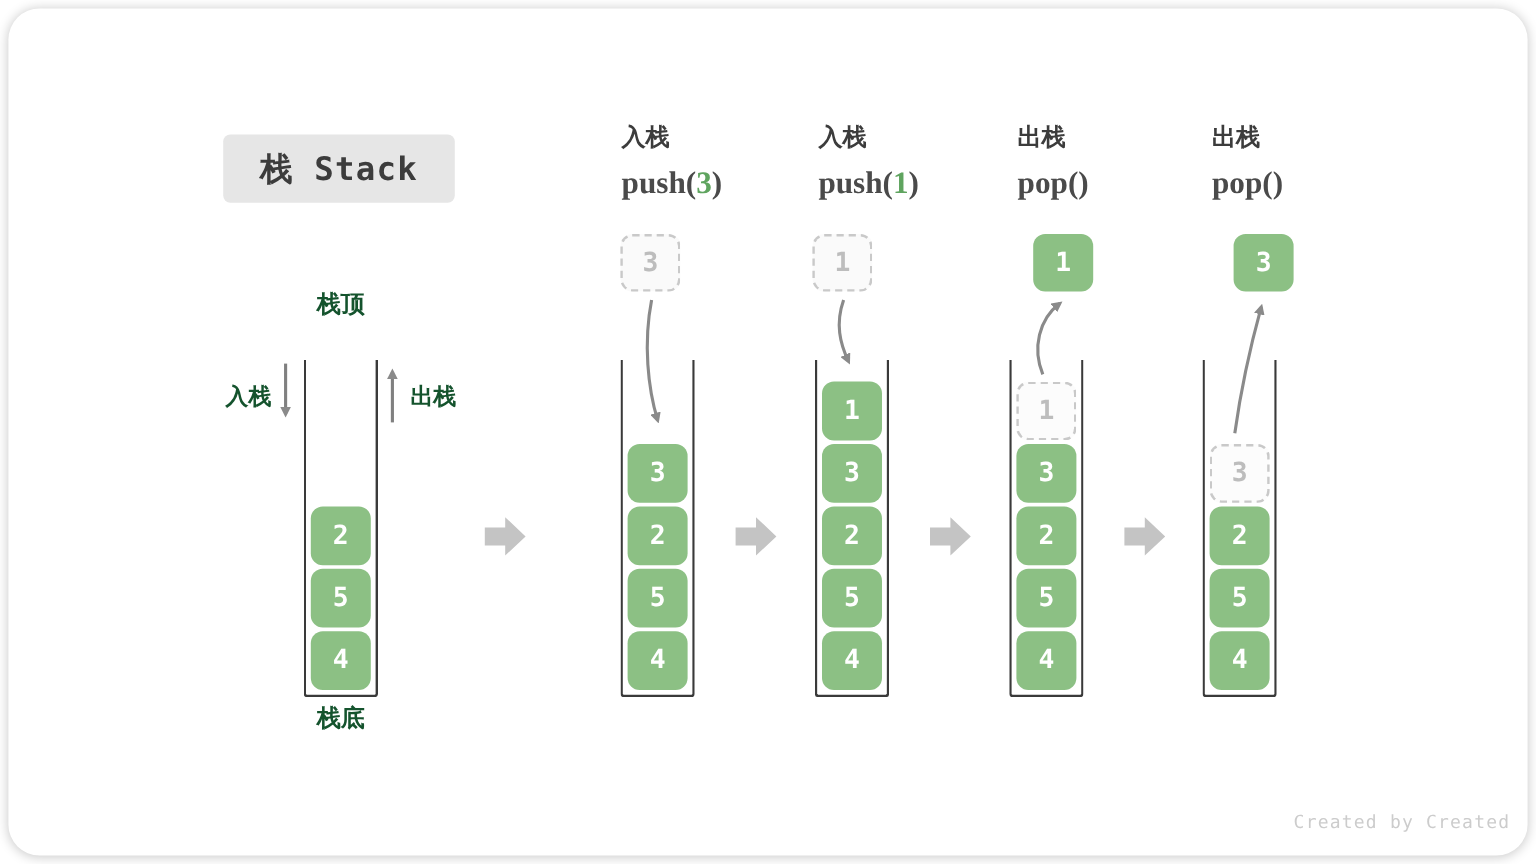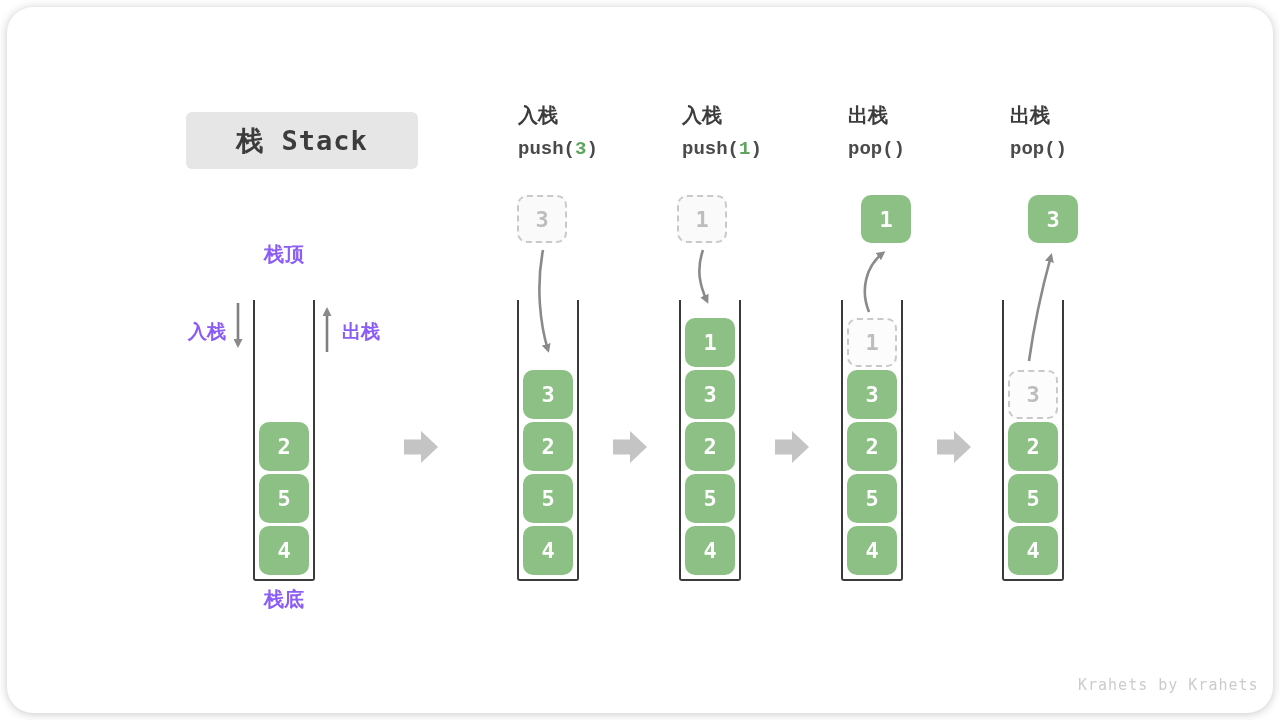--- a/index.html
+++ b/index.html
@@ -1,42 +1,42 @@
 <!DOCTYPE html>
 <html style="--block-green: #8CC084; --arg-green: #5FA45F; --title-bg: #E6E6E6; --text-dark: #3C3C3C; --ghost-border: #C9C9C9; --ghost-text: #BDBDBD; --arrow-gray: #8A8A8A; --step-arrow-gray: #C4C4C4; --watermark-gray: #CCCCCC;"><head>
 <meta charset="utf-8">
 <style>
   html,body{margin:0;padding:0;width:1280px;height:720px;background:#ffffff;
     font-family:"Liberation Sans",sans-serif;overflow:hidden;}
   #stage{position:absolute;left:0;top:0;width:1280px;height:720px;}
   .card{position:absolute;left:7px;top:7px;right:7px;bottom:7px;background:#ffffff;
     border-radius:26px;box-shadow:0 1px 10px rgba(0,0,0,0.22);}
-  .title-box{position:absolute;left:186px;top:112px;width:232px;height:57px;
+  .title-box{position:absolute;left:186px;top:112px;width:193px;height:57px;
     background:var(--title-bg);border-radius:6px;display:flex;align-items:center;justify-content:center;
     font-family:"DejaVu Sans Mono",monospace;font-size:27px;font-weight:600;color:var(--text-dark);
     letter-spacing:1px;}
   .op-label{position:absolute;top:105px;width:170px;}
   .op-cn{display:block;font-size:20px;font-weight:700;color:var(--text-dark);line-height:1;}
-  .op-code{display:block;margin-top:15px;font-family:Liberation Mono, monospace;
-    font-size:19px;font-weight:600;color:#4a4a4a;line-height:1;}
+  .op-code{display:block;margin-top:15px;font-family:Liberation Serif, serif;
+    font-size:26px;font-weight:600;color:#4a4a4a;line-height:1;}
   .op-code .arg{color:var(--arg-green);font-weight:700;}
   .stack{position:absolute;top:300px;width:62px;height:281px;box-sizing:border-box;
     border-left:2px solid #3a3a3a;border-right:2px solid #3a3a3a;border-bottom:2px solid #3a3a3a;
     border-radius:0 0 3px 3px;display:flex;flex-direction:column-reverse;align-items:center;
     gap:3px;padding-bottom:4px;background:#ffffff;}
   .cell{width:50px;height:49px;box-sizing:border-box;border-radius:10px;background:var(--block-green);
     color:#ffffff;font-family:"DejaVu Sans Mono",monospace;font-size:22px;font-weight:700;
     display:flex;align-items:center;justify-content:center;flex:0 0 auto;}
   .cell.ghost{background:#fcfcfc;border:2px dashed var(--ghost-border);color:var(--ghost-text);font-weight:600;}
   .float-box{position:absolute;top:195px;width:50px;height:48px;box-sizing:border-box;border-radius:10px;
     display:flex;align-items:center;justify-content:center;
     font-family:"DejaVu Sans Mono",monospace;font-size:22px;font-weight:700;}
   .float-box.ghost{background:#fafafa;border:2px dashed var(--ghost-border);color:var(--ghost-text);font-weight:600;}
   .float-box.solid{background:var(--block-green);color:#ffffff;}
-  .anno{position:absolute;font-size:20px;font-weight:700;color:#8b5cf6;line-height:1;}
+  .anno{position:absolute;font-size:20px;font-weight:700;color:#14532d;line-height:1;}
   .anno.center{width:62px;text-align:center;}
   #overlay{position:absolute;left:0;top:0;width:1280px;height:720px;pointer-events:none;}
   .watermark{position:absolute;left:1078px;top:676px;font-family:"DejaVu Sans Mono",monospace;
     font-size:15px;color:var(--watermark-gray);letter-spacing:1px;}
 </style>
 </head>
 <body>
 
 <div id="stage">
   <div class="card"></div>
@@ -116,18 +116,18 @@
     <path d="M1029 361 C1035 318 1043 285 1051 256" fill="none" stroke="#8a8a8a" stroke-width="2.6" marker-end="url(#ah)"></path>
 
     <g fill="#c4c4c4">
       <polygon points="404,439.5 421,439.5 421,431 438,447 421,463 421,454.5 404,454.5"></polygon>
       <polygon points="613,439.5 630,439.5 630,431 647,447 630,463 630,454.5 613,454.5"></polygon>
       <polygon points="775,439.5 792,439.5 792,431 809,447 792,463 792,454.5 775,454.5"></polygon>
       <polygon points="937,439.5 954,439.5 954,431 971,447 954,463 954,454.5 937,454.5"></polygon>
     </g>
   </svg>
 
-  <div class="watermark">Krahets by Krahets</div>
+  <div class="watermark">Created by Created</div>
 <div class="float-box ghost" style="left: 517px;">3</div>
     <div class="float-box ghost" style="left: 677px;">1</div>
     <div class="float-box solid" style="left: 861px;">1</div>
     <div class="float-box solid" style="left: 1028px;">3</div>
   </div>
 
 </body></html>

